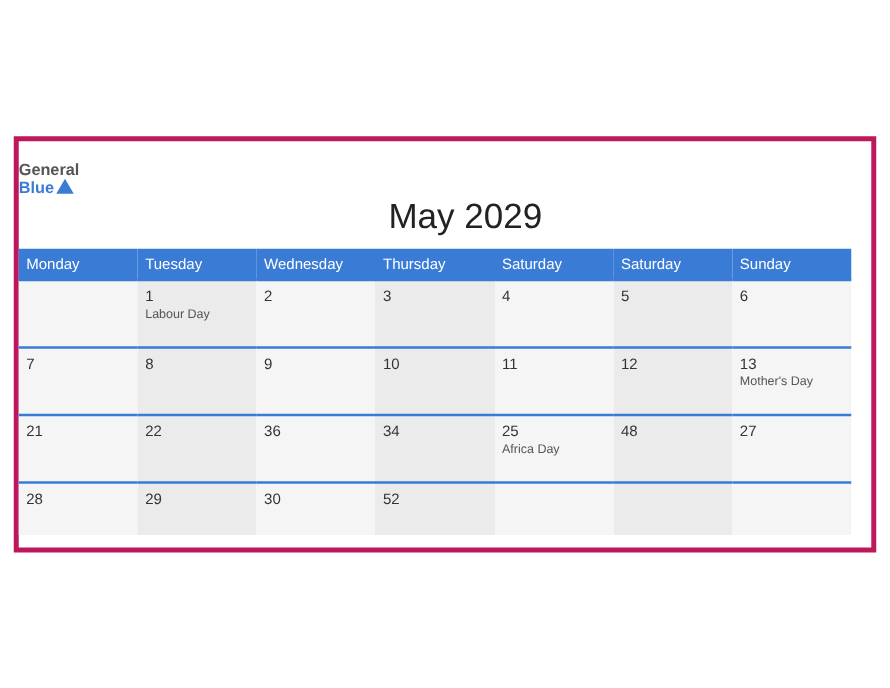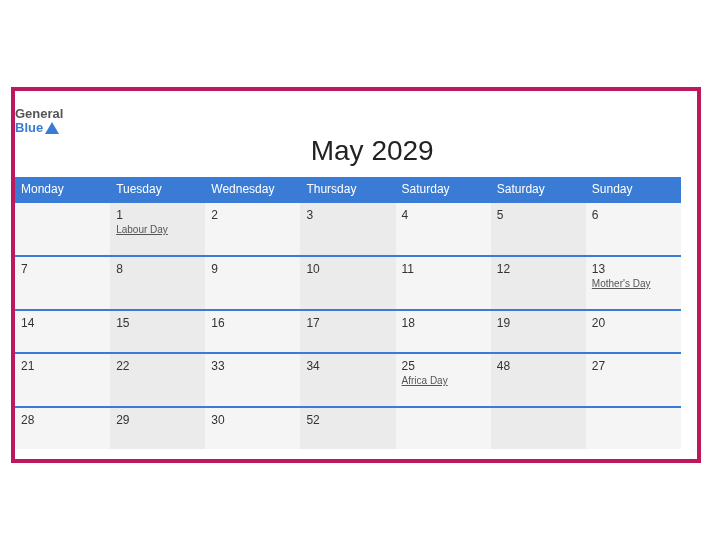--- a/index.html
+++ b/index.html
@@ -99,21 +99,20 @@
     .day-num {
       font-size: 12px;
       color: #333;
       display: block;
       margin-bottom: 2px;
     }
     .holiday {
       font-size: 10px;
       color: #555;
       display: block;
-      text-decoration: underline;
     }
   </style>
 </head>
 <body>
 
 <div class="calendar-container">
   <div class="header">
     <div class="logo">
       <span class="logo-general">General</span>
       <span class="logo-blue">
@@ -178,50 +177,27 @@
           <td>
             <span class="day-num">12</span>
           </td>
           <td>
             <span class="day-num">13</span>
             <span class="holiday">Mother's Day</span>
           </td>
         </tr>
         <tr>
           <td>
-            <span class="day-num">14</span>
-          </td>
-          <td>
-            <span class="day-num">15</span>
-          </td>
-          <td>
-            <span class="day-num">16</span>
-          </td>
-          <td>
-            <span class="day-num">17</span>
-          </td>
-          <td>
-            <span class="day-num">18</span>
-          </td>
-          <td>
-            <span class="day-num">19</span>
-          </td>
-          <td>
-            <span class="day-num">20</span>
-          </td>
-        </tr>
-        <tr>
-          <td>
             <span class="day-num">21</span>
           </td>
           <td>
             <span class="day-num">22</span>
           </td>
           <td>
-            <span class="day-num">33</span>
+            <span class="day-num">36</span>
           </td>
           <td>
             <span class="day-num">34</span>
           </td>
           <td>
             <span class="day-num">25</span>
             <span class="holiday">Africa Day</span>
           </td>
           <td>
             <span class="day-num">48</span>

